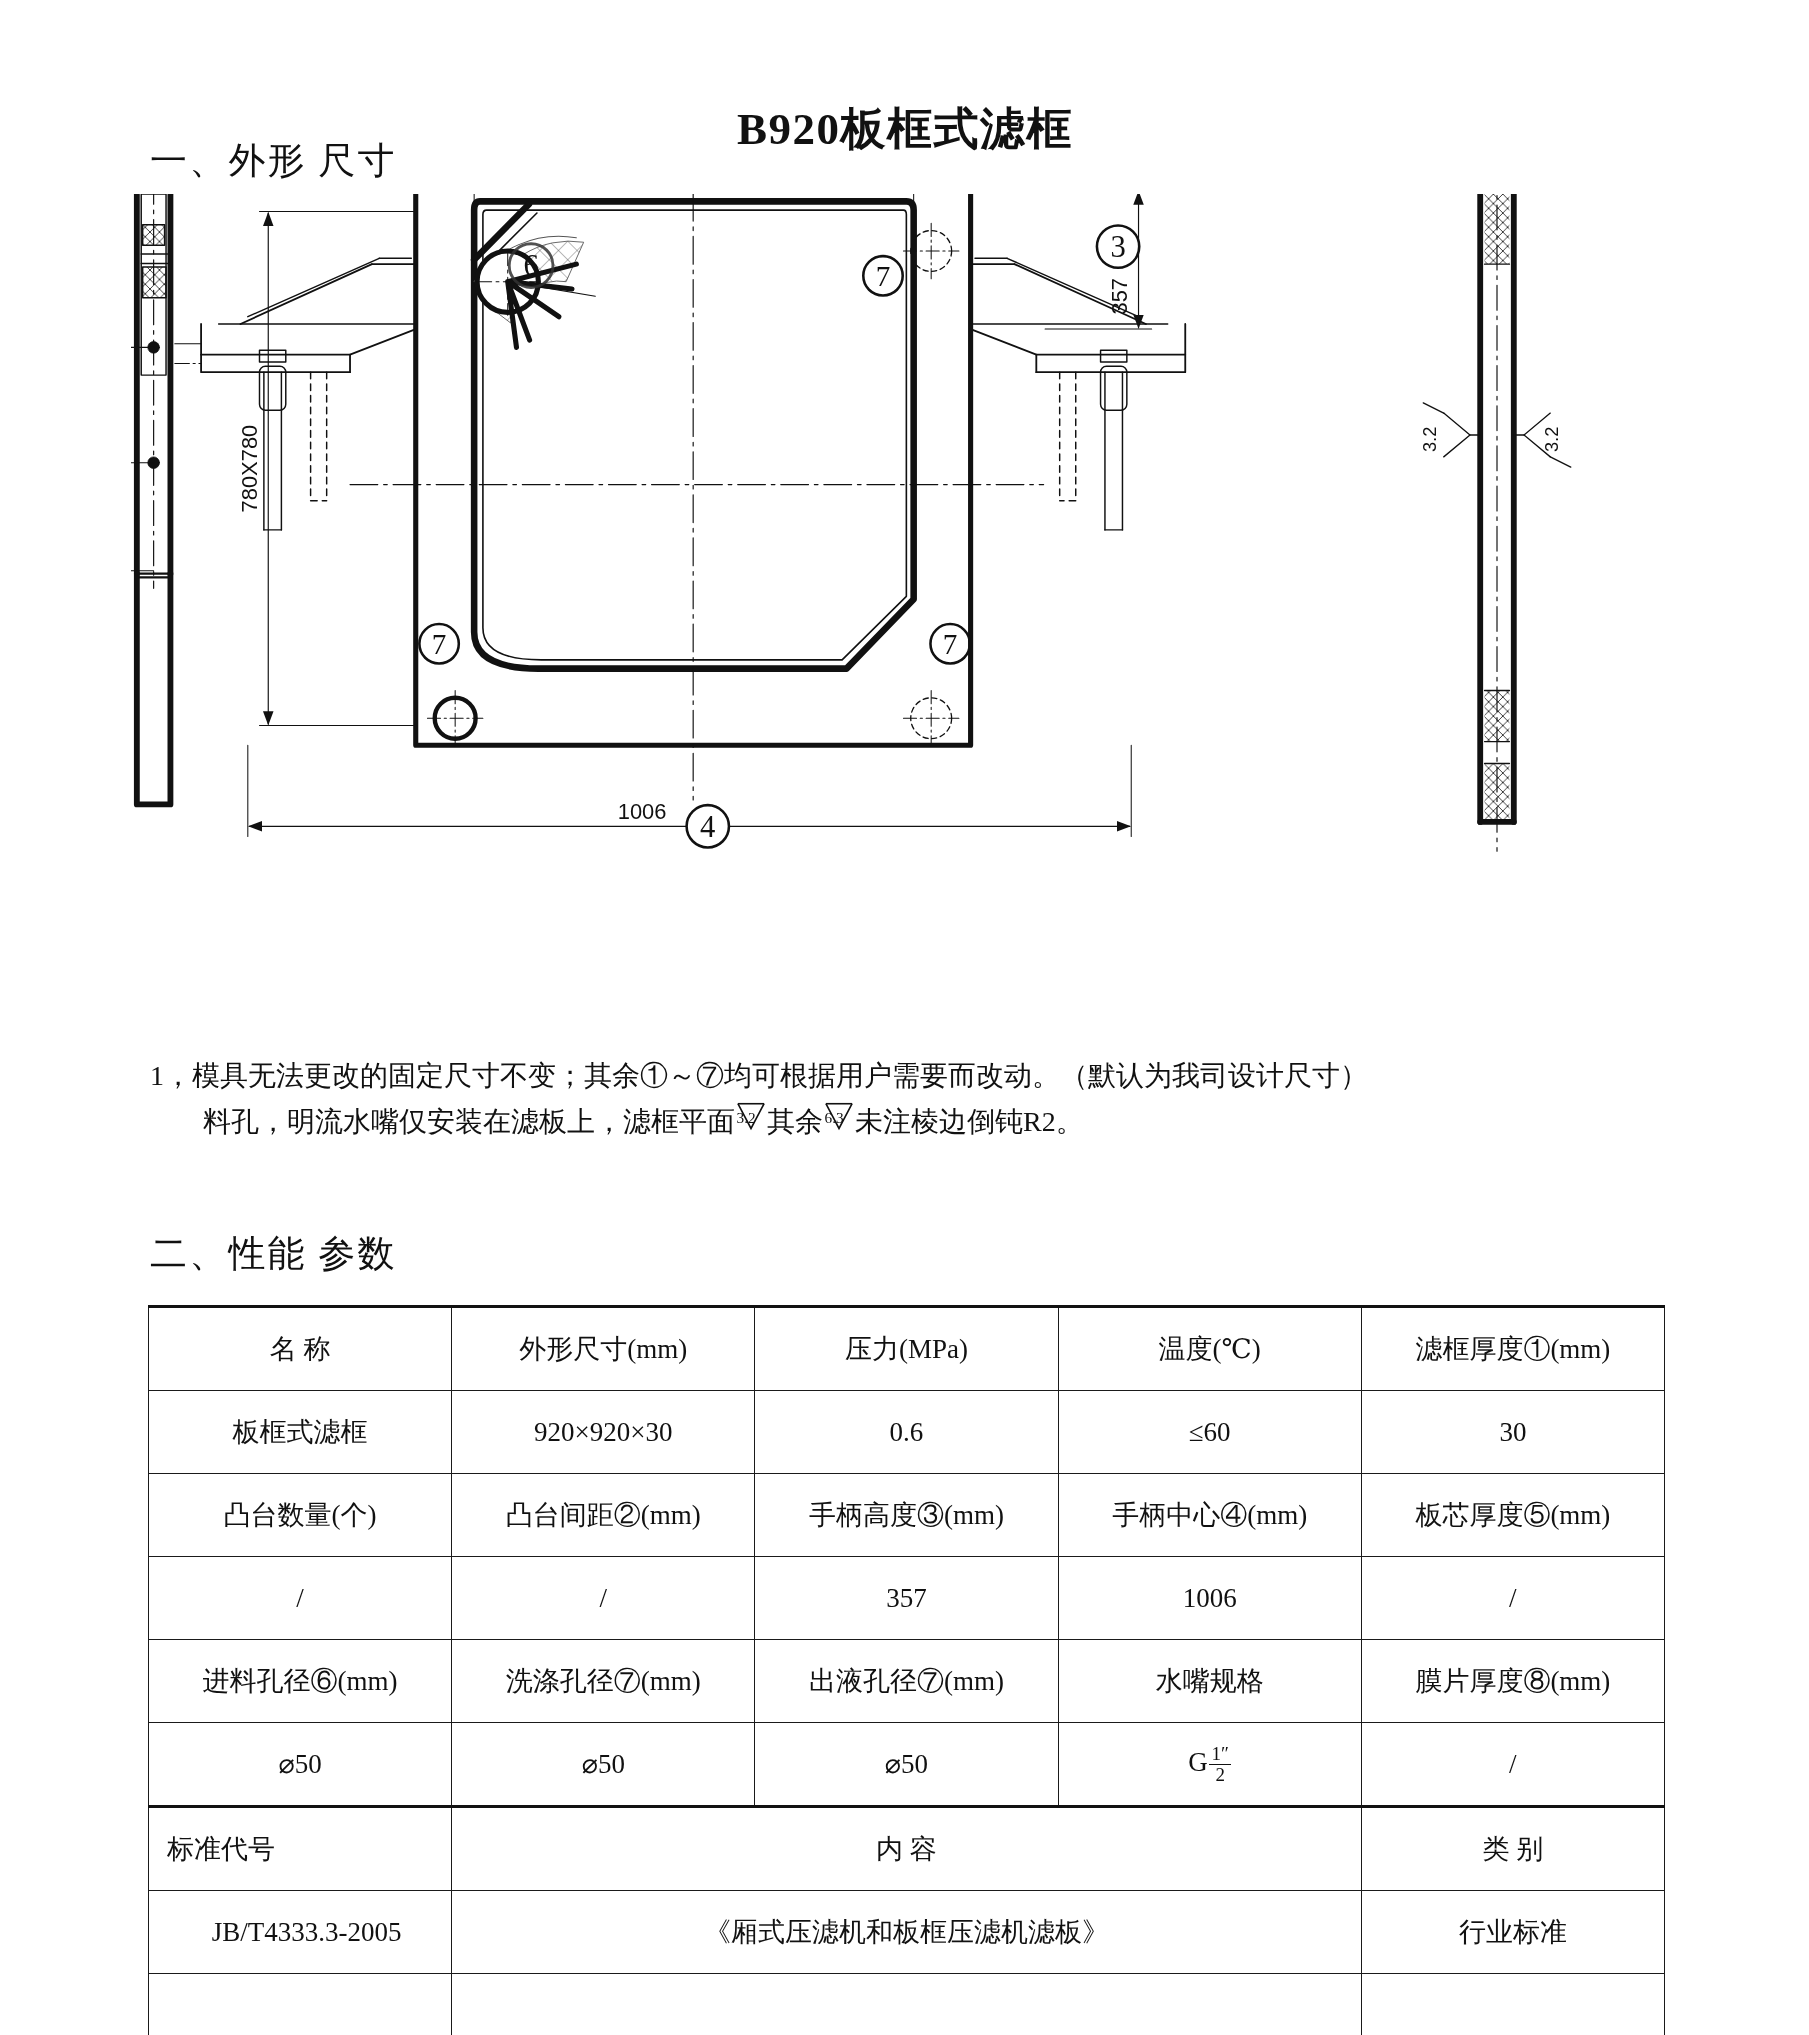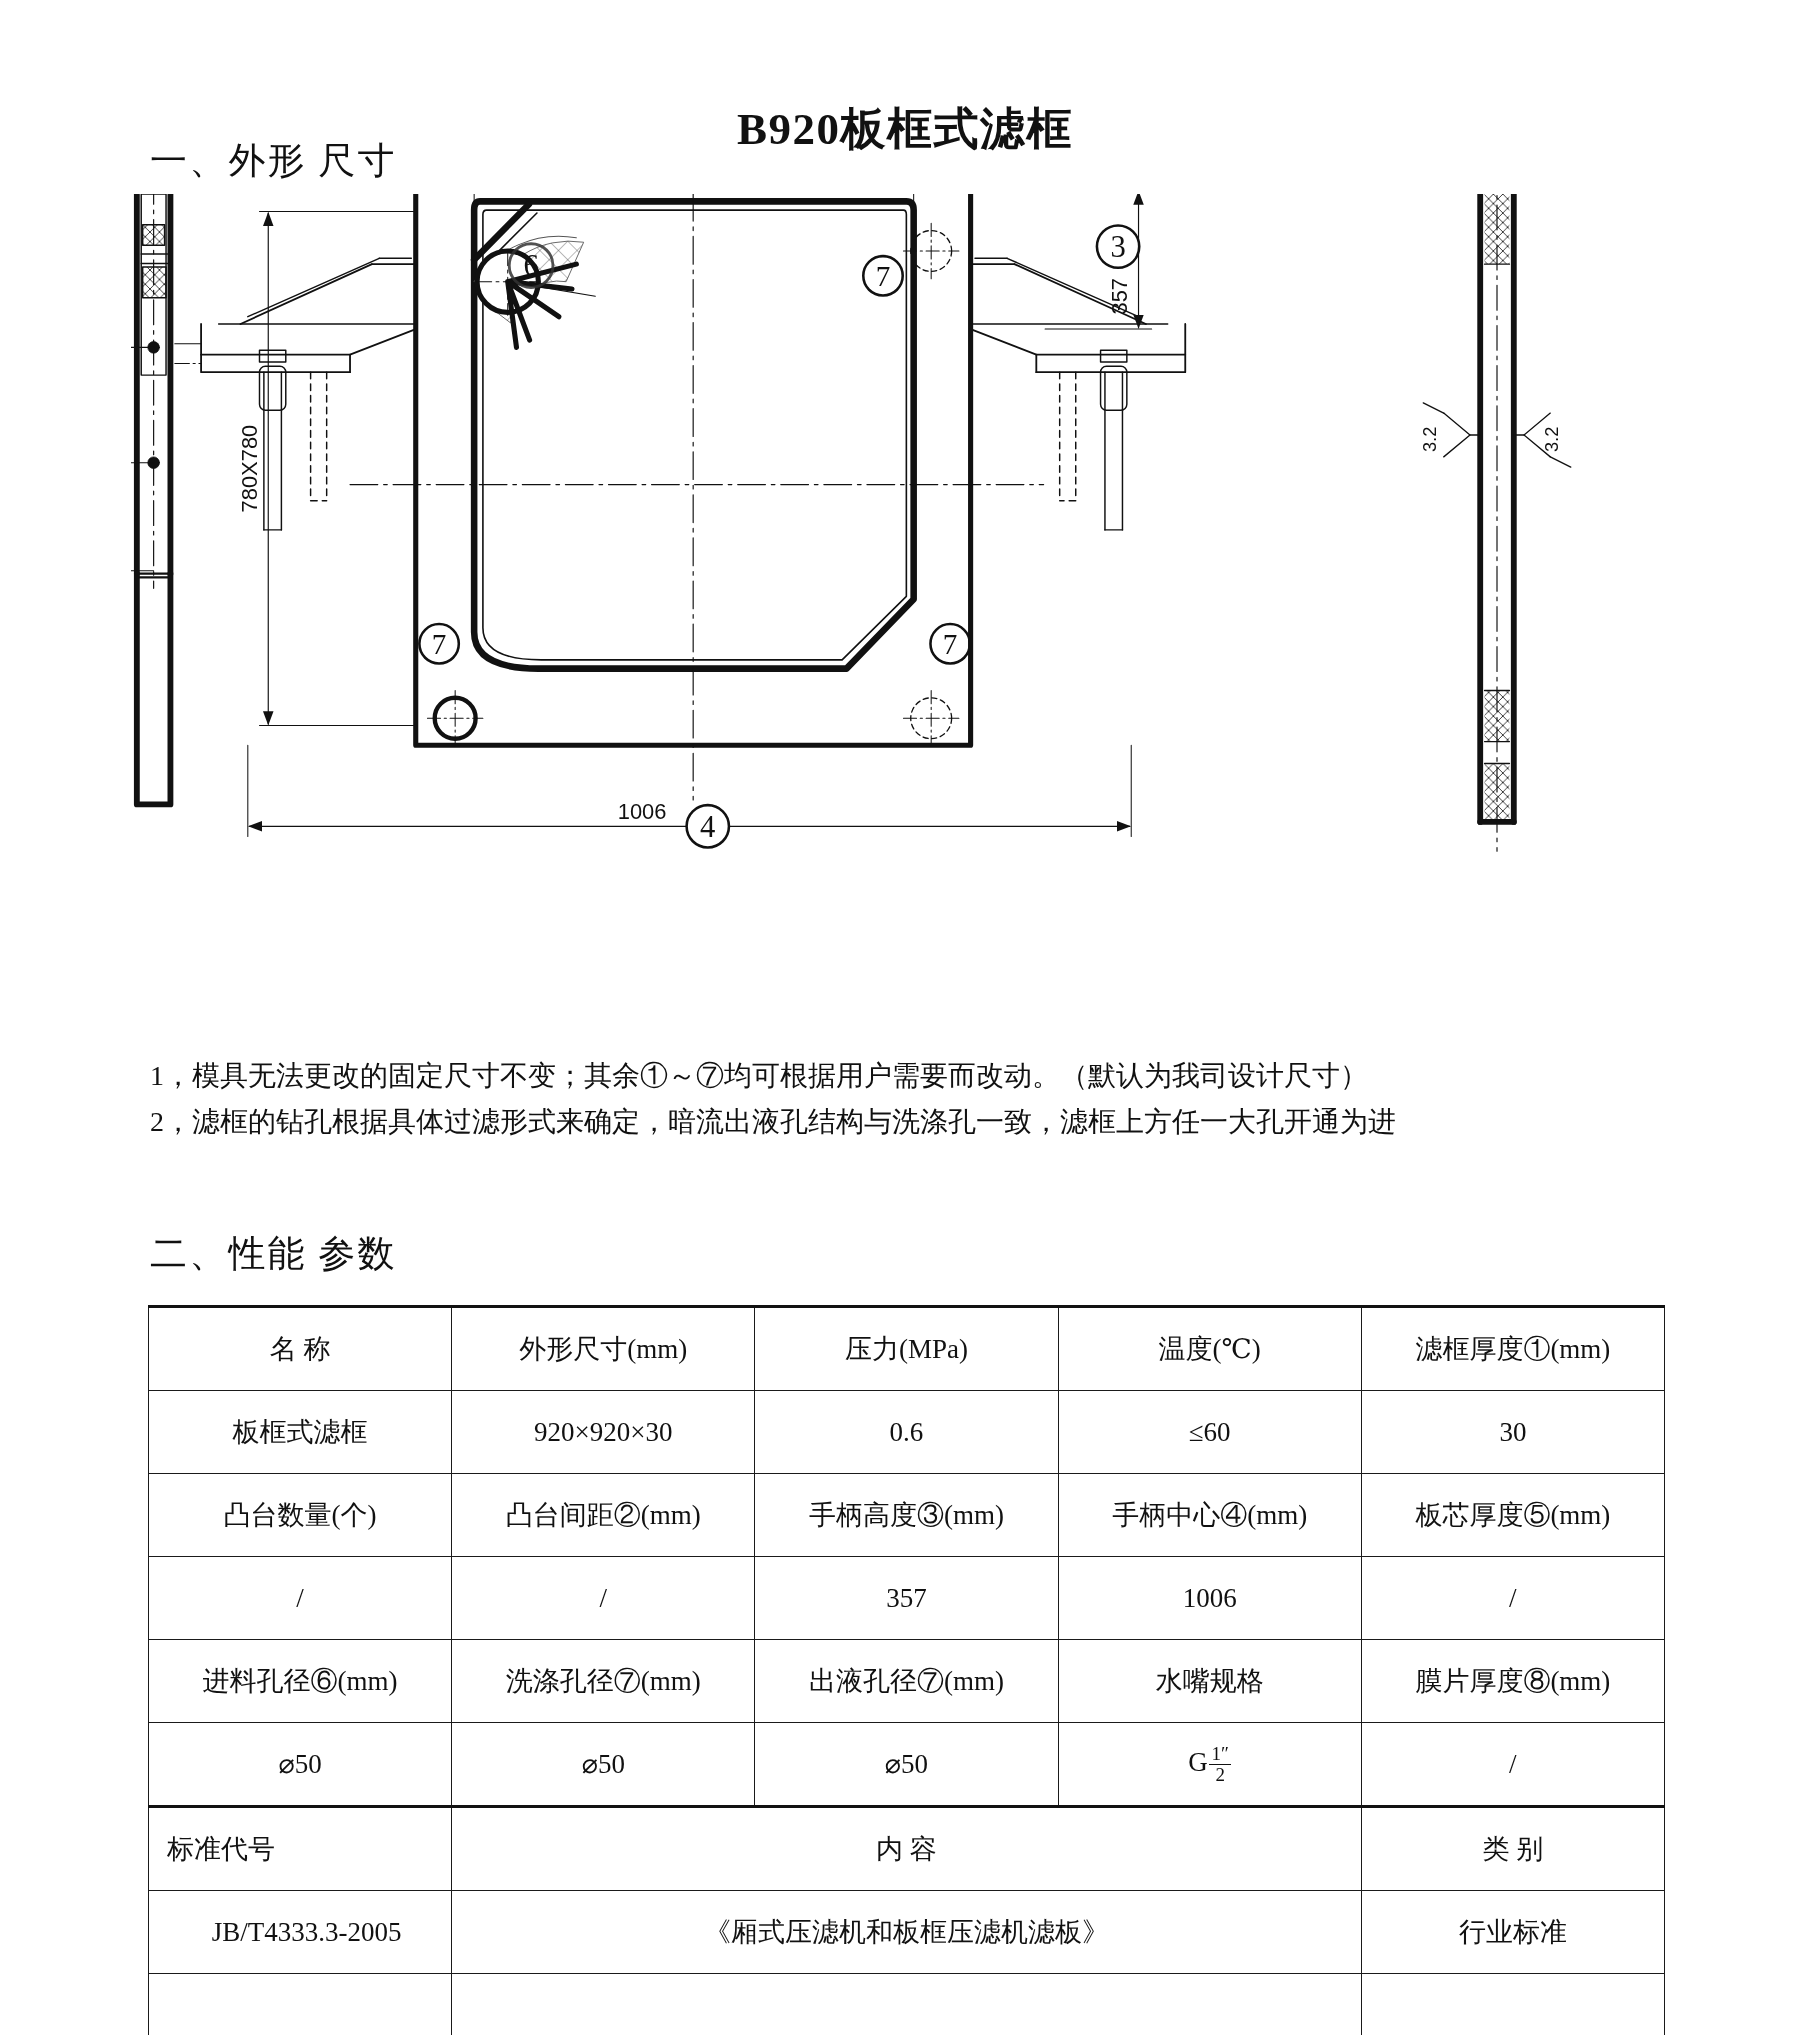--- a/index.html
+++ b/index.html
@@ -274,21 +274,33 @@
             <text x="114" y="336" font-size="25" fill="#111" stroke="none" text-anchor="middle" transform="rotate(-90 114 336)" font-family="Liberation Sans, sans-serif">3.2</text>
           </g>
         </g>
 
       </g>
     </svg>
   </div>
 
   <div id="notes">
     <div class="note-row"><span>1，</span><span>模具无法更改的固定尺寸不变；其余①～⑦均可根据用户需要而改动。（默认为我司设计尺寸）</span></div>
-    <div class="note-row"><span>2，</span><span>滤框的钻孔根据具体过滤形式来确定，暗流出液孔结构与洗涤孔一致，滤框上方任一大孔开通为进</span></div>
+    <div class="note-ind"><span>料孔，明流水嘴仅安装在滤板上，滤框平面</span><span class="rgh">
+          <svg width="32" height="34" viewBox="0 0 44 46">
+            <path d="M4 2 L22 36 L40 2" stroke="#111" stroke-width="2.2" fill="none"></path>
+            <path d="M4 2 L40 2" stroke="#111" stroke-width="2.2"></path>
+          </svg>
+          <i>3.2</i>
+        </span><span>其余</span><span class="rgh">
+          <svg width="32" height="34" viewBox="0 0 44 46">
+            <path d="M4 2 L22 36 L40 2" stroke="#111" stroke-width="2.2" fill="none"></path>
+            <path d="M4 2 L40 2" stroke="#111" stroke-width="2.2"></path>
+          </svg>
+          <i>6.3</i>
+        </span><span>未注棱边倒钝R2。</span></div>
   </div>
 
   <div class="sec-head" id="sec-2">二、性能 参数</div>
 
   <table id="spec-table">
     <colgroup>
       <col style="width:20%">
         <col style="width:20%">
         <col style="width:20%">
         <col style="width:20%">

